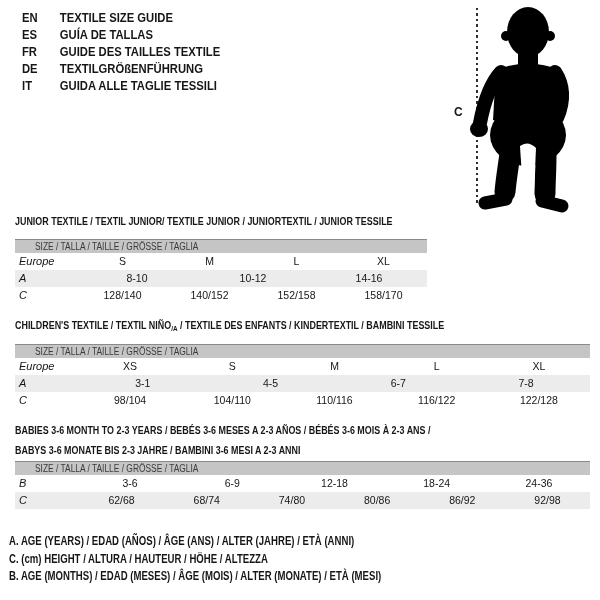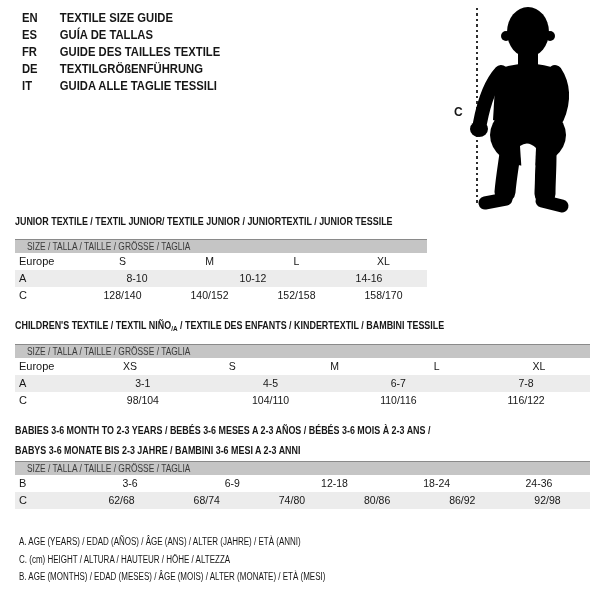--- a/index.html
+++ b/index.html
@@ -25,29 +25,29 @@
   #junior-title{top:213px;}
   #children-title{top:317px;}
   #babies-title{top:422px;}
 
   
   .size-table{position:absolute;left:15px;font-size:10.5px;}
   #junior-table{top:239px;width:412px;}
   #children-table{top:344px;width:575px;}
   #babies-table{top:461px;width:575px;}
   .size-bar{height:13px;line-height:13px;background:#c5c5c5;border-top:1.5px solid #8a8a8a;
-            color:#3a3a3a;padding-left:12px;font-size:10px;}
+            color:#3a3a3a;padding-left:20px;font-size:10px;}
   .bar-text{display:inline-block;transform:scaleX(.84);transform-origin:0 50%;white-space:nowrap;}
   .trow{display:flex;height:17px;line-height:17px;}
   .trow.shaded{background:#ececec;}
   .cell{flex:1;text-align:center;}
-  .cell.label{flex:0 0 60px;text-align:left;padding-left:4px;font-size:11px;}
+  .cell.label{flex:0 0 60px;text-align:left;padding-left:4px;font-size:11px;font-style:italic;}
 
   
-  .notes{position:absolute;left:19px;top:533px;font-weight:normal;font-size:10px;}
+  .notes{position:absolute;left:9px;top:533px;font-weight:bold;font-size:12px;}
   .note-line{height:17.5px;line-height:17.5px;white-space:nowrap;}
   .cx2{display:inline-block;transform:scaleX(.8);transform-origin:0 50%;white-space:nowrap;}
 </style>
 </head>
 <body>
 
 <div class="page">
 
   <div class="lang-block">
     <div class="lang-row">
@@ -145,20 +145,21 @@
       <div class="cell">4-5</div>
       <div class="cell">6-7</div>
       <div class="cell">7-8</div>
     </div>
     <div class="trow">
       <div class="cell label">C</div>
       <div class="cell">98/104</div>
       <div class="cell">104/110</div>
       <div class="cell">110/116</div>
       <div class="cell">116/122</div>
+      <div class="cell">122/128</div>
     </div>
   </div>
 
   <div class="tbl-title" id="babies-title">
     <div><span class="cx"><span>BABIES 3-6 MONTH TO 2-3 YEARS / BEBÉS 3-6 MESES A 2-3 AÑOS / BÉBÉS 3-6 MOIS À 2-3 ANS /</span><span class="subscript"></span><span></span></span></div>
     <div><span class="cx"><span>BABYS 3-6 MONATE BIS 2-3 JAHRE / BAMBINI 3-6 MESI A 2-3 ANNI</span><span class="subscript"></span><span></span></span></div>
   </div>
   <div class="size-table" id="babies-table">
     <div class="size-bar">
       <span class="bar-text">SIZE / TALLA / TAILLE / GRÖSSE / TAGLIA</span>

